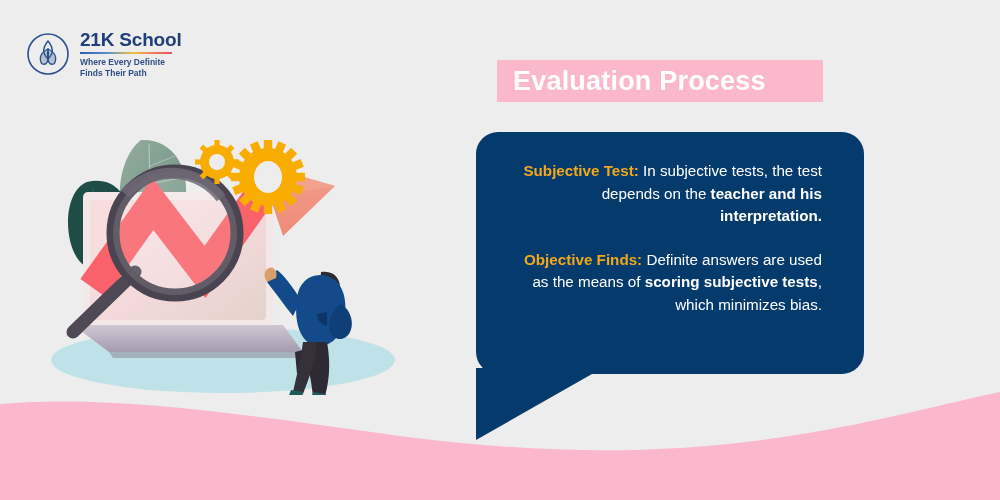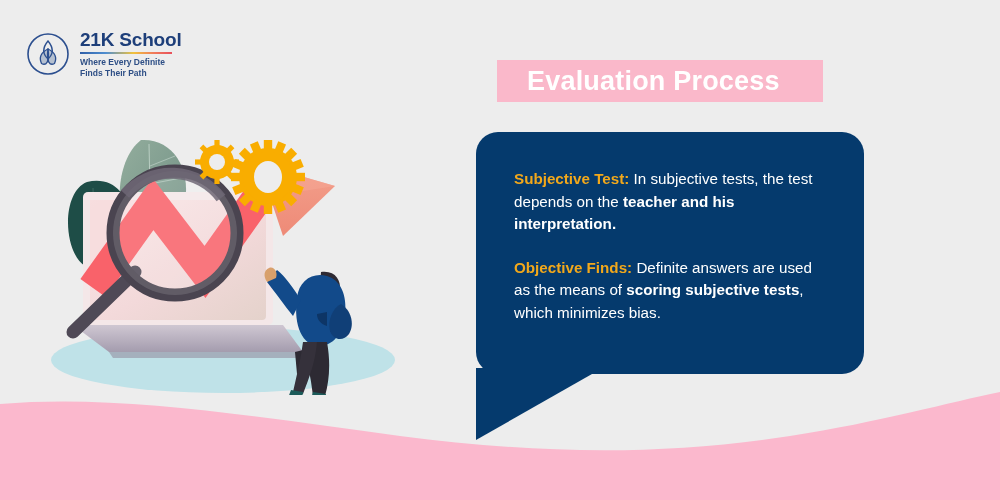--- a/index.html
+++ b/index.html
@@ -26,35 +26,35 @@
     background:linear-gradient(90deg,#2f5fa8 0%,#4f8ed0 28%,#f0c23d 58%,#f07a5a 80%,#e8505b 100%);}
   .logo-tag{font-size:8.5px;color:#2e4f86;line-height:10.5px;font-weight:600;}
 
   
   .banner{
     position:absolute;left:497px;top:60px;width:326px;height:42px;
     background:#fab8ca;display:flex;align-items:center;
   }
   .banner-title{
     color:#ffffff;font-size:27px;font-weight:bold;letter-spacing:0.2px;
-    padding-left:30px;line-height:30px;
+    padding-left:16px;line-height:30px;
   }
 
   
   .bubble-wrap{position:absolute;left:476px;top:132px;width:388px;height:275px;}
   .bubble-body{
     position:absolute;left:0;top:0;width:388px;height:242px;
     background:#053a6d;border-radius:22px;
   }
   .bubble-tail{position:absolute;left:0;top:236px;width:120px;height:76px;}
   .bubble-content{
     position:absolute;left:30px;top:28px;width:316px;
     color:#ffffff;font-size:15.2px;line-height:22.5px;
   }
-  .para{margin:8px;}
+  .para{margin:0;text-align:right;}
   .para + .para{margin-top:21px;}
   .lead{color:#f2a81b;font-weight:bold;}
   .strong{font-weight:bold;color:#ffffff;}
 
   
   .illo{position:absolute;left:45px;top:120px;width:380px;height:275px;}
 </style>
 </head>
 <body>
 

